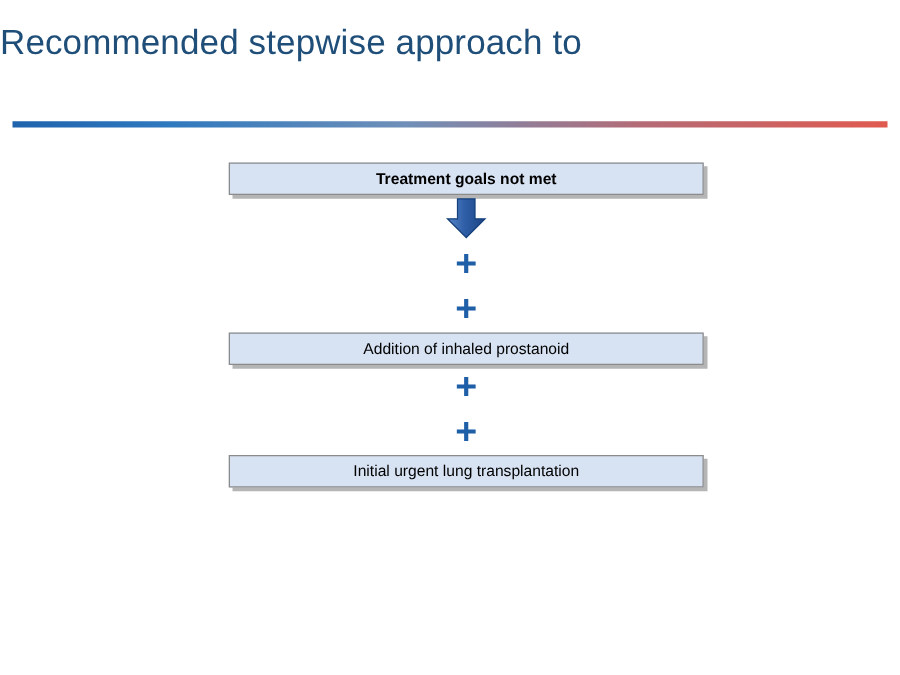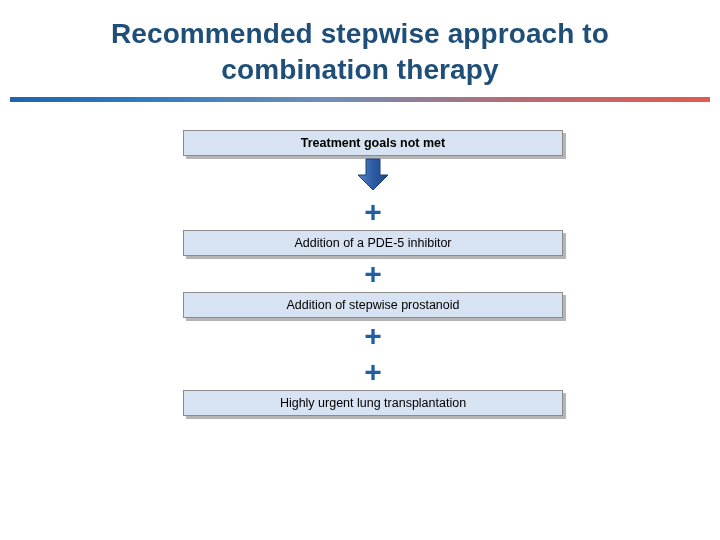--- a/index.html
+++ b/index.html
@@ -19,25 +19,25 @@
     position: absolute;
     inset: 0;
   }
 
   
   .title {
     position: absolute;
     top: 16px;
     left: 0;
     width: 720px;
-    text-align: center;
+    text-align: left;
     color: #1f4e79;
     font-size: 28px;
     line-height: 36px;
-    font-weight: bold;
+    font-weight: normal;
     letter-spacing: 0.1px;
   }
 
   
   .title-rule {
     position: absolute;
     top: 97px;
     left: 10px;
     width: 700px;
     height: 5px;
@@ -99,21 +99,20 @@
     display: block;
   }
 </style>
 </head>
 <body>
 
 <div id="slide">
 
   <div class="title">
     <div>Recommended stepwise approach to</div>
-    <div>combination therapy</div>
   </div>
 
   <div class="title-rule"></div>
 
   <div class="flow">
 
     <div class="box bold">
       <span>Treatment goals not met</span>
     </div>
 
@@ -128,39 +127,36 @@
         </defs>
         <polygon points="11,2 25,2 25,18 33,18 18,33 3,18 11,18" fill="url(#arrGrad)" stroke="#16417c" stroke-width="1"></polygon>
       </svg>
     </div>
 
 
     <div class="connector plus">
       <span class="plus-sign">+</span>
     </div>
 
-    <div class="box">
-      <span>Addition of a PDE-5 inhibitor</span>
-    </div>
 
     <div class="connector plus">
       <span class="plus-sign">+</span>
     </div>
 
     <div class="box">
-      <span>Addition of stepwise prostanoid</span>
+      <span>Addition of inhaled prostanoid</span>
     </div>
 
     <div class="connector plus">
       <span class="plus-sign">+</span>
     </div>
 
 
     <div class="connector plus">
       <span class="plus-sign">+</span>
     </div>
 
     <div class="box">
-      <span>Highly urgent lung transplantation</span>
+      <span>Initial urgent lung transplantation</span>
     </div>
 
   </div>
 </div>
 
 </body></html>

